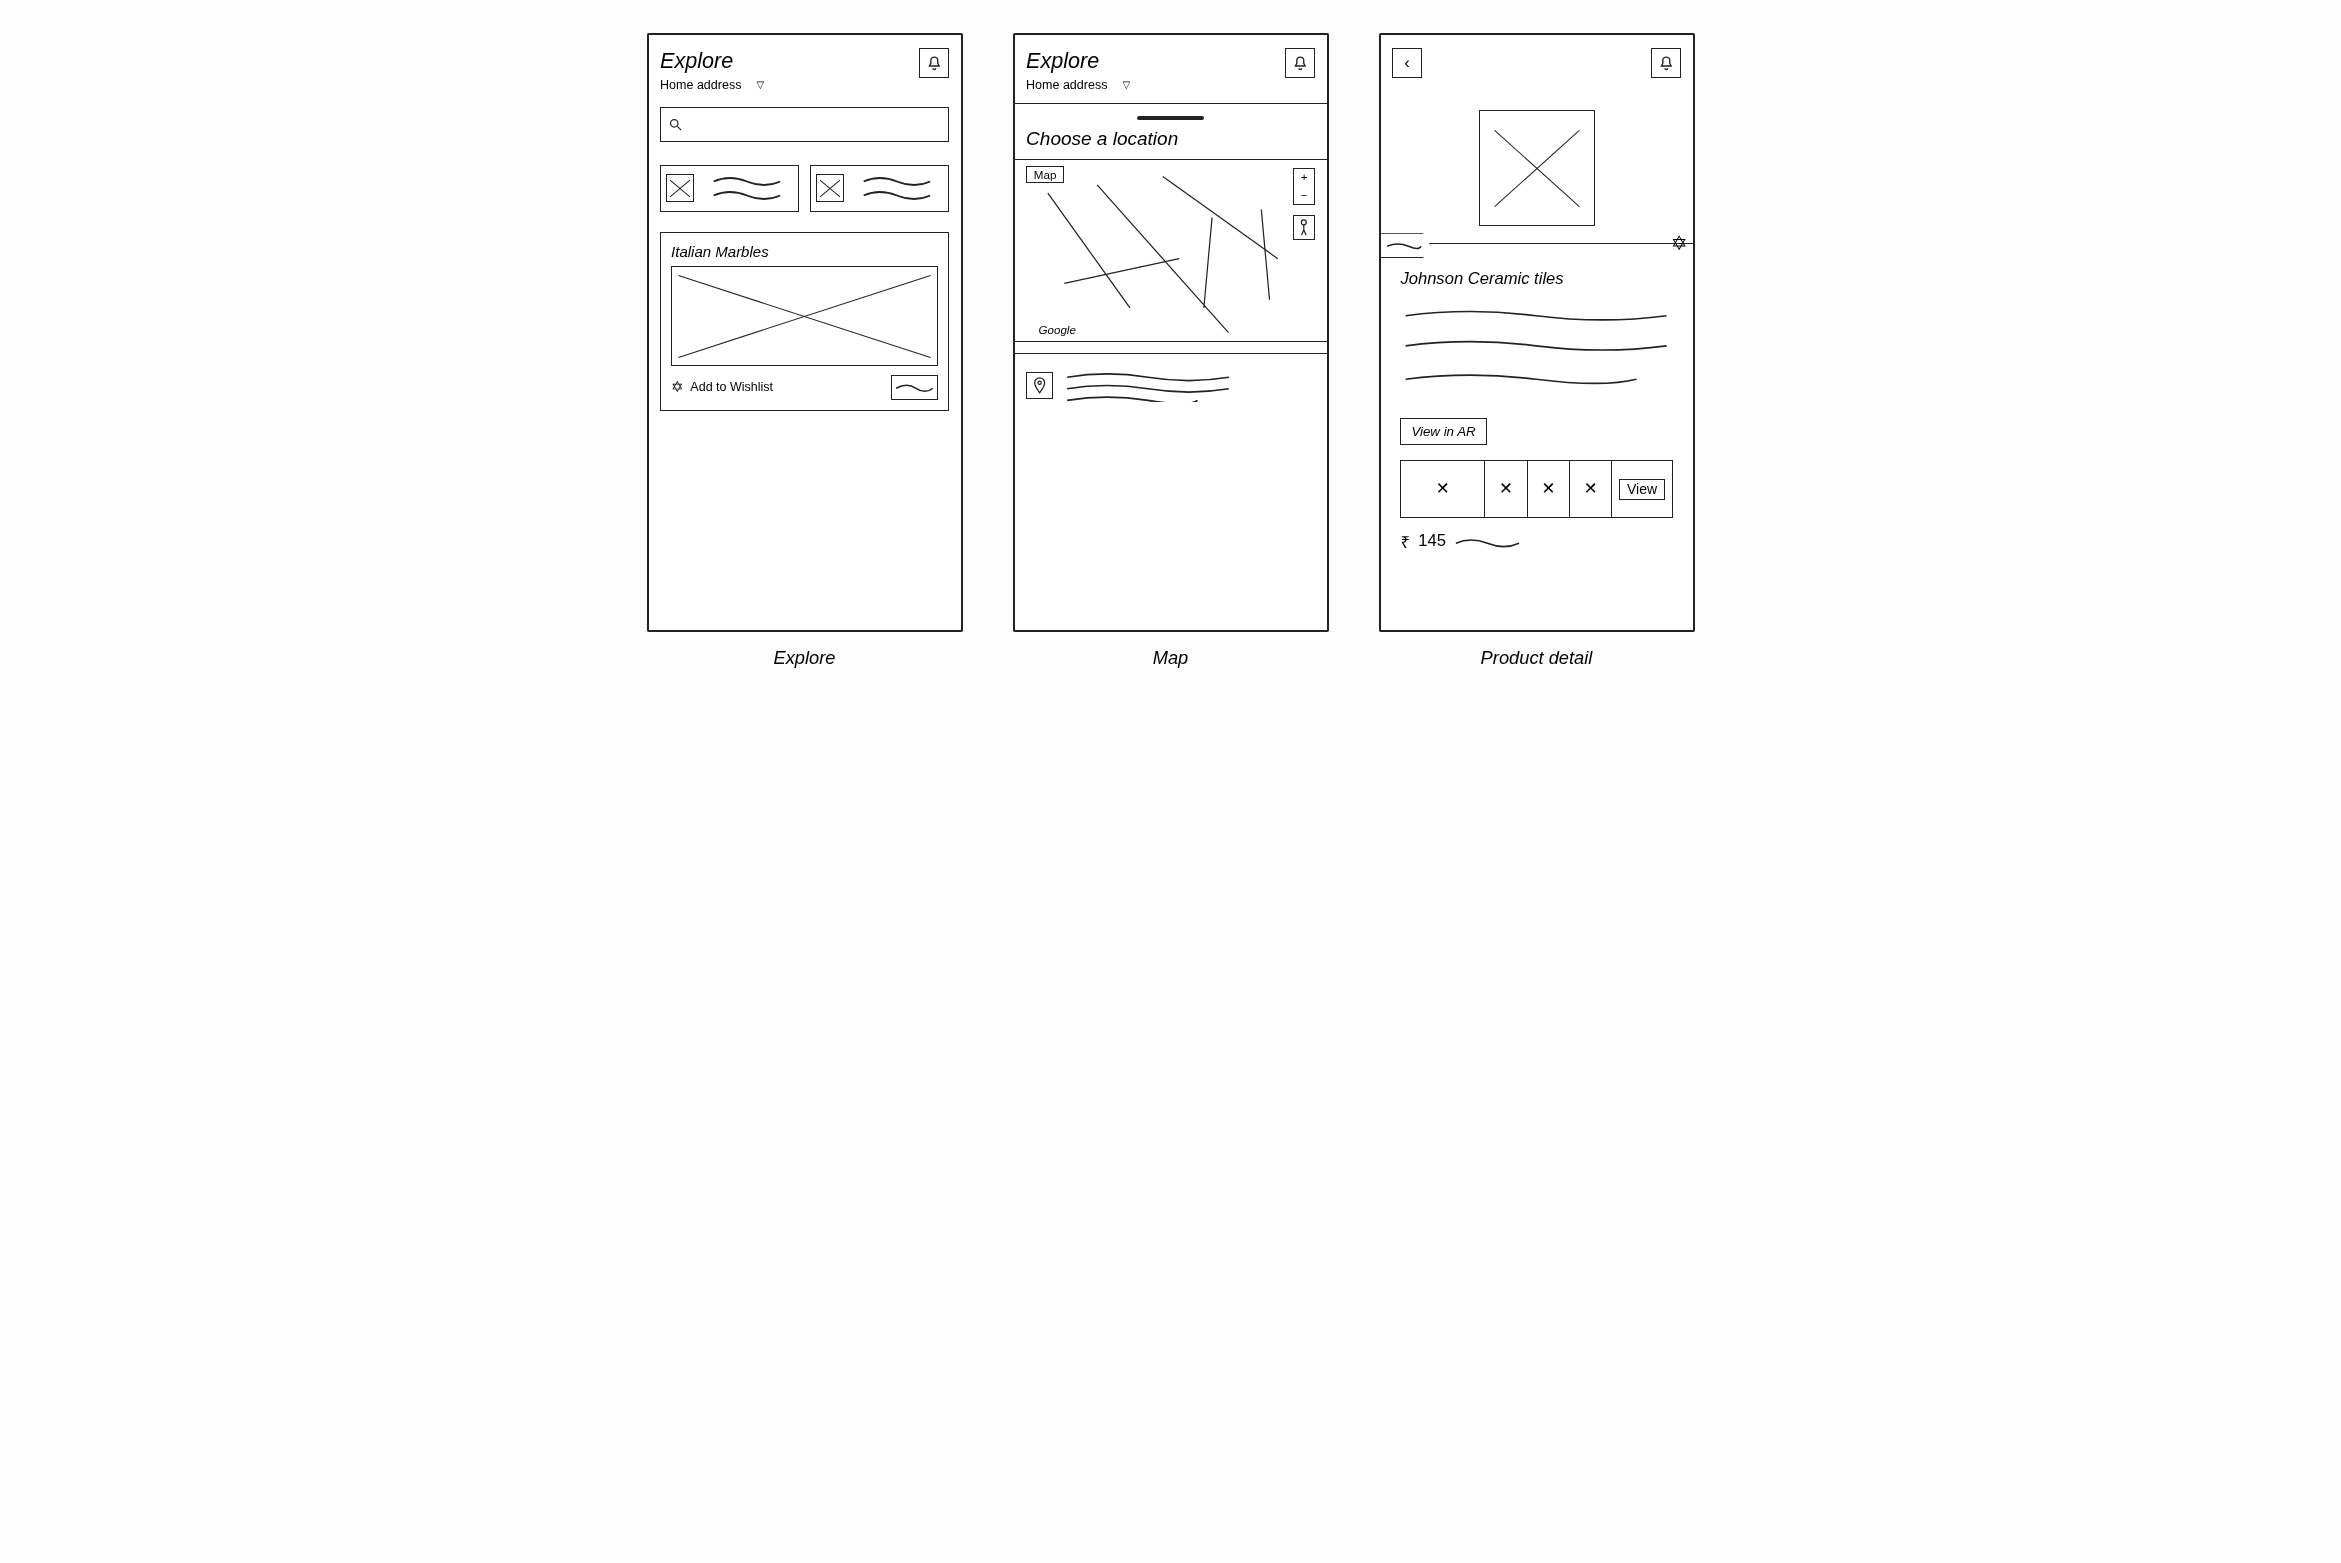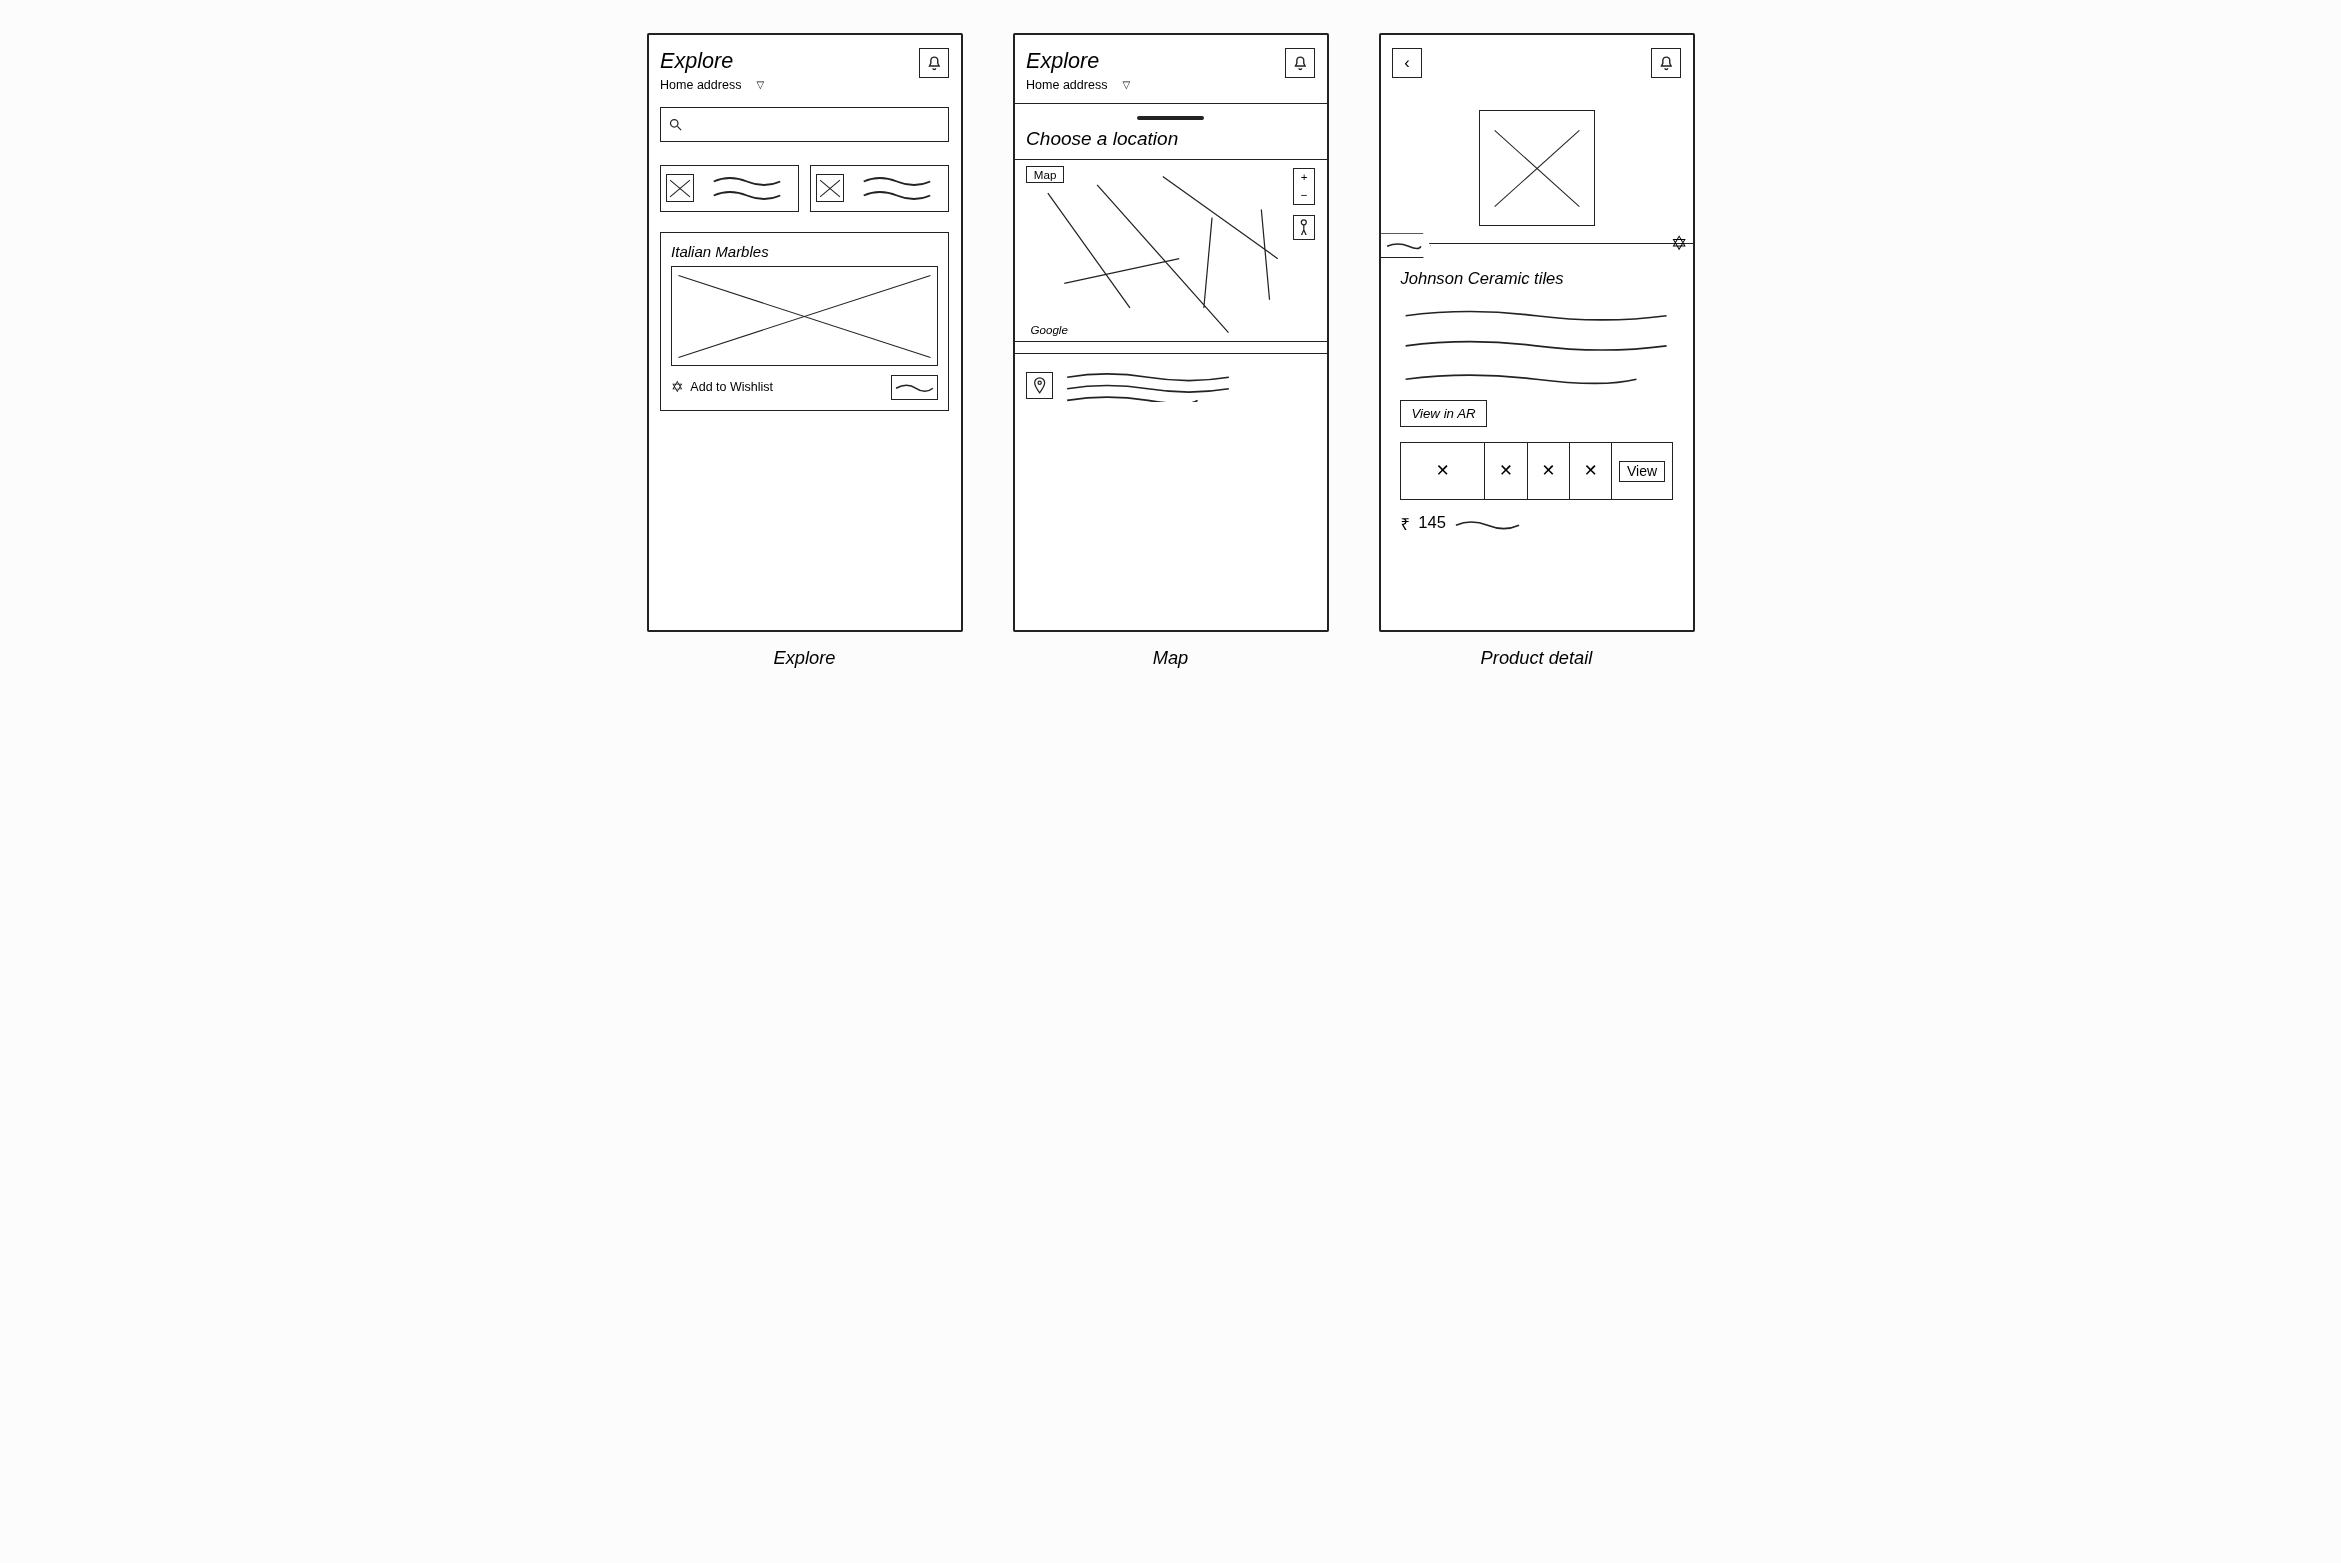--- a/index.html
+++ b/index.html
@@ -181,21 +181,21 @@
       border: 1.7px solid #222;
       font-size: 11.6px;
       text-align: center;
       line-height: 1.1;
     }
     .zoom-ctrl { top: 8.3px; height: 37px; display:flex; flex-direction:column; justify-content:space-around; }
     .pegman-ctrl { top: 55px; height: 25px; display:flex; align-items:center; justify-content:center; }
     .map-attr {
       position: absolute;
       bottom: 5px;
-      left: 16px;
+      left: 24px;
       font-size: 11.6px;
       font-style: italic;
     }
     .row-item {
       display: flex;
       align-items: center;
       gap: 11.6px;
       padding: 11.6px 0;
       font-size: 14px;
     }
@@ -241,21 +241,21 @@
     }
     .product-body { margin-top: 25px; padding: 0 8.3px; }
     .product-title { font-size: 16.6px; font-style: italic; margin-bottom: 15px; }
     .desc-lines { height: 92px; }
     .btn-outline {
       border: 1.7px solid #222;
       padding: 5px 10px;
       font-size: 13.3px;
       font-style: italic;
       display: inline-block;
-      margin-top: 1px;
+      margin-top: 19px;
     }
     .gallery {
       margin-top: 15px;
       border: 1.7px solid #222;
       height: 58px;
       display: flex;
     }
     .gallery > div {
       border-right: 1.7px solid #222;
       display: flex;

